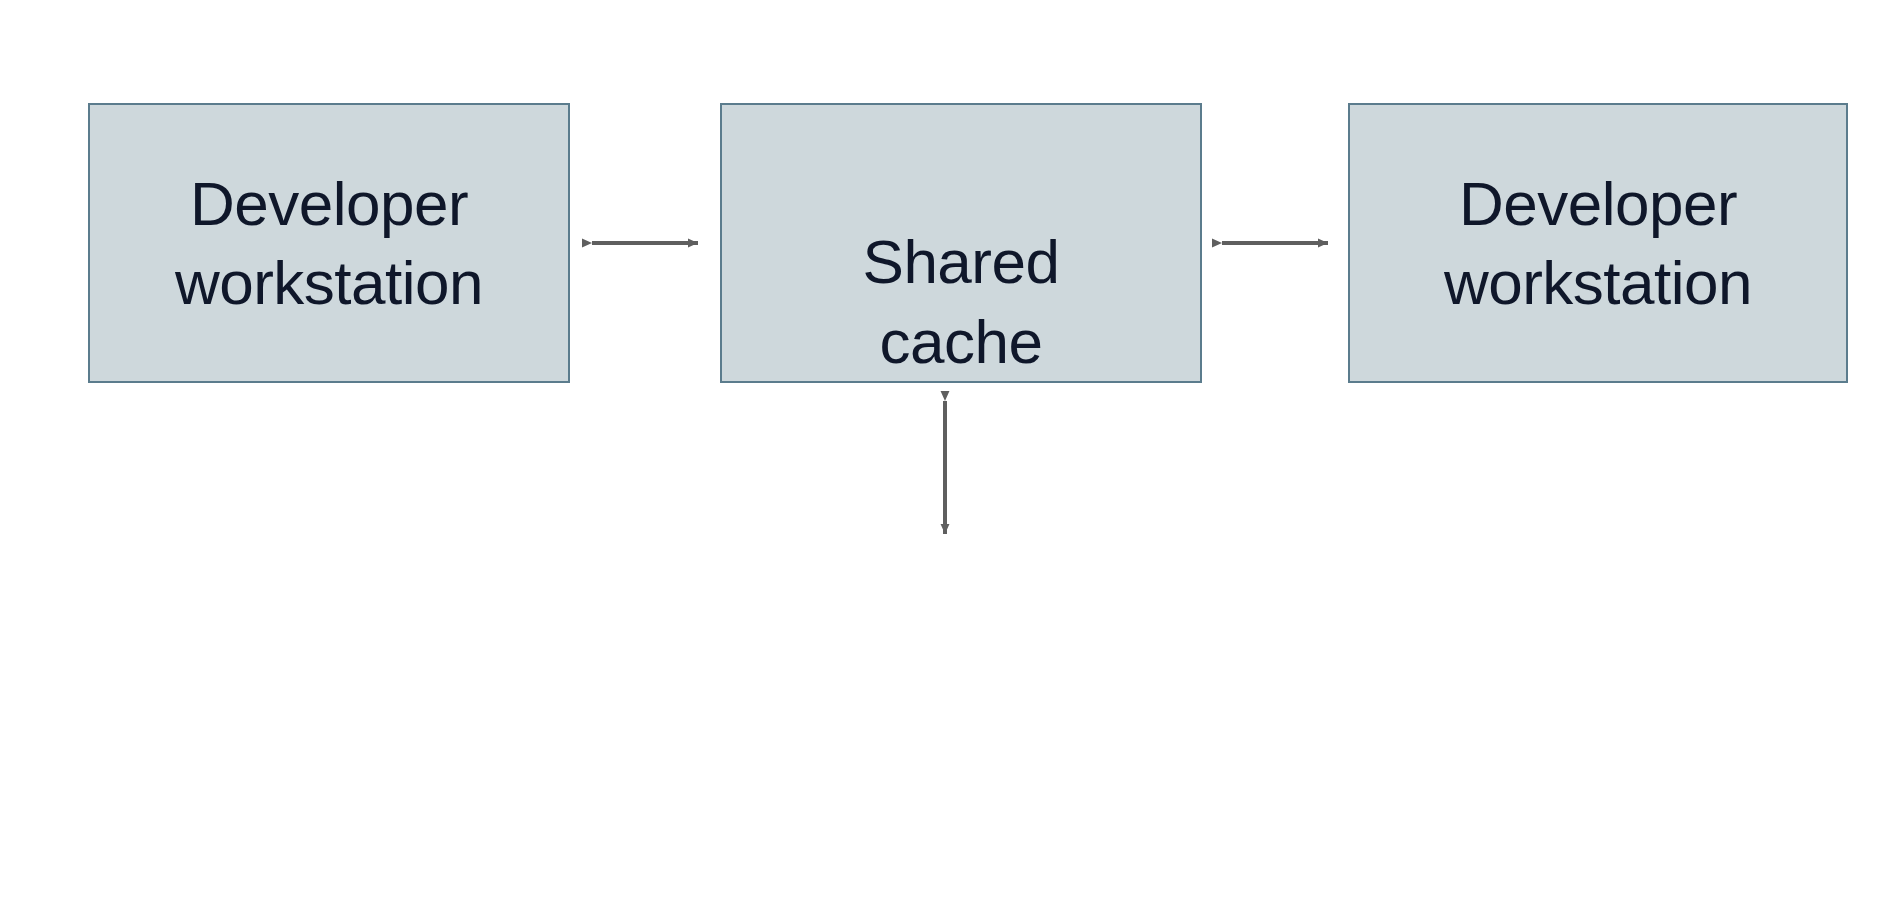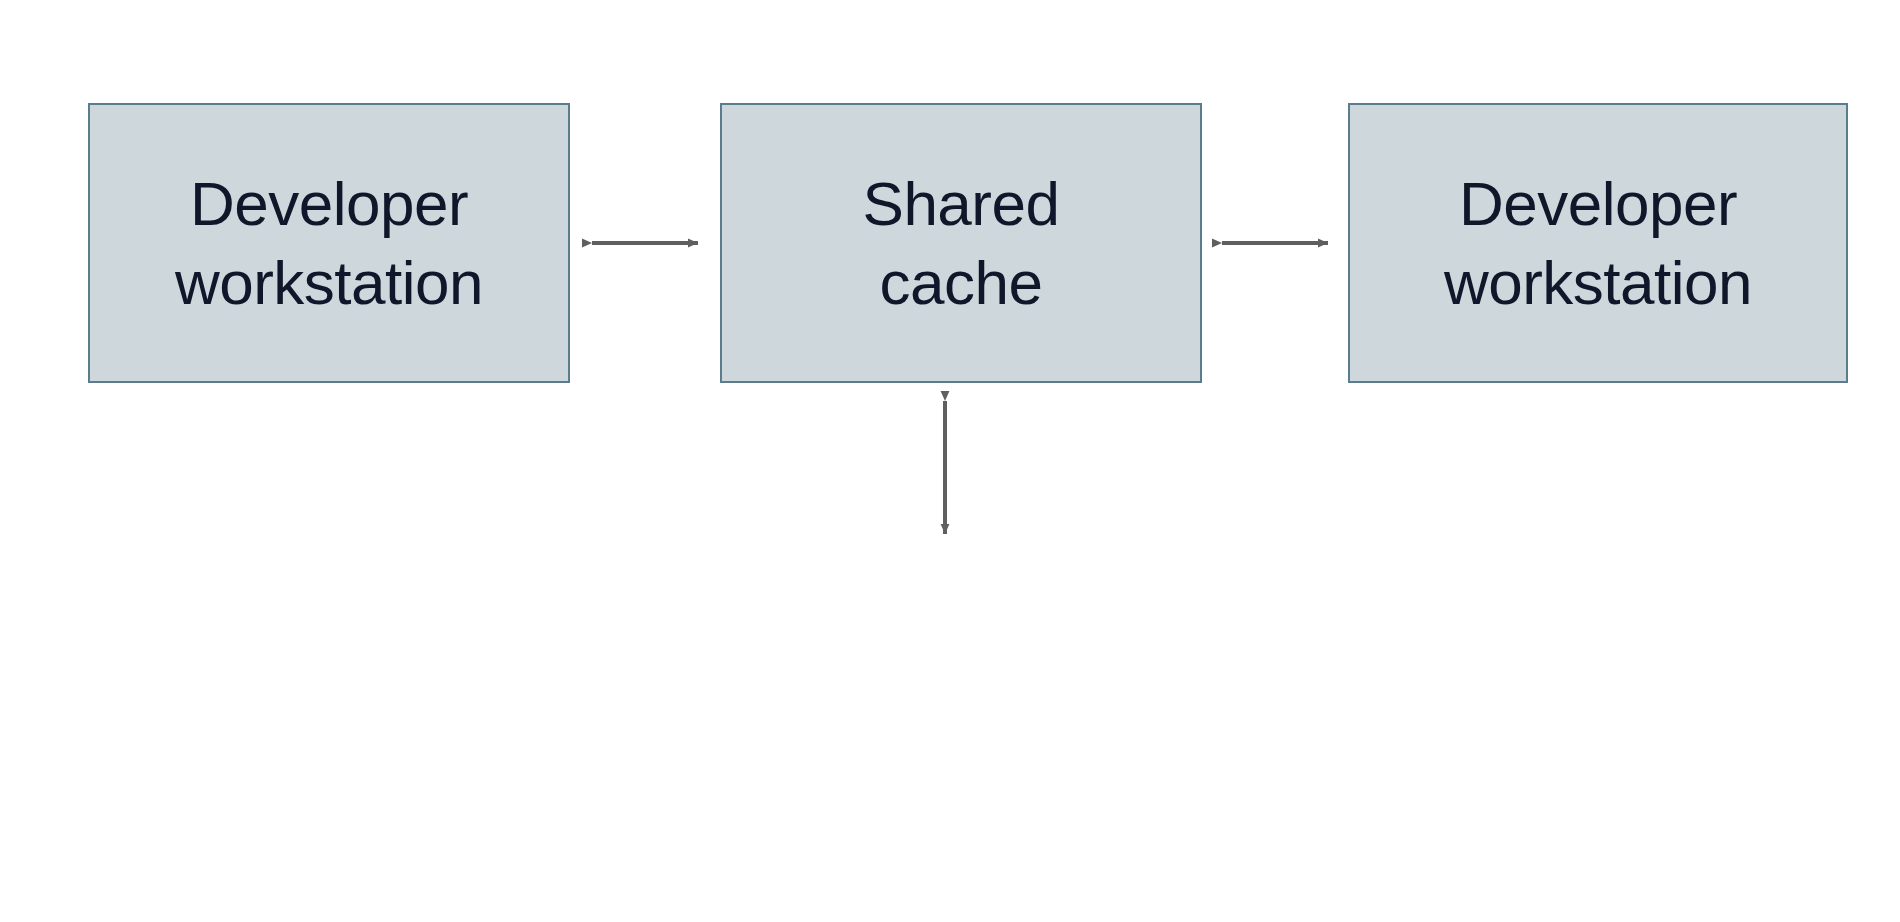--- a/index.html
+++ b/index.html
@@ -50,21 +50,21 @@
 </head>
 <body>
 
 <div id="canvas">
 
   <div class="node" style="left:88px; top:103px; width:482px; height:280px;">
     <span class="node-label">Developer
 workstation</span>
   </div>
 
-  <div class="node" style="left:720px; top:103px; width:482px; height:280px;">
+  <div class="node" style="left:720px; top:103px; width:482px; height:280px;align-items:flex-end;">
     <span class="node-label">Shared
 cache</span>
   </div>
 
   <div class="node" style="left:1348px; top:103px; width:500px; height:280px;">
     <span class="node-label">Developer
 workstation</span>
   </div>
 
 

